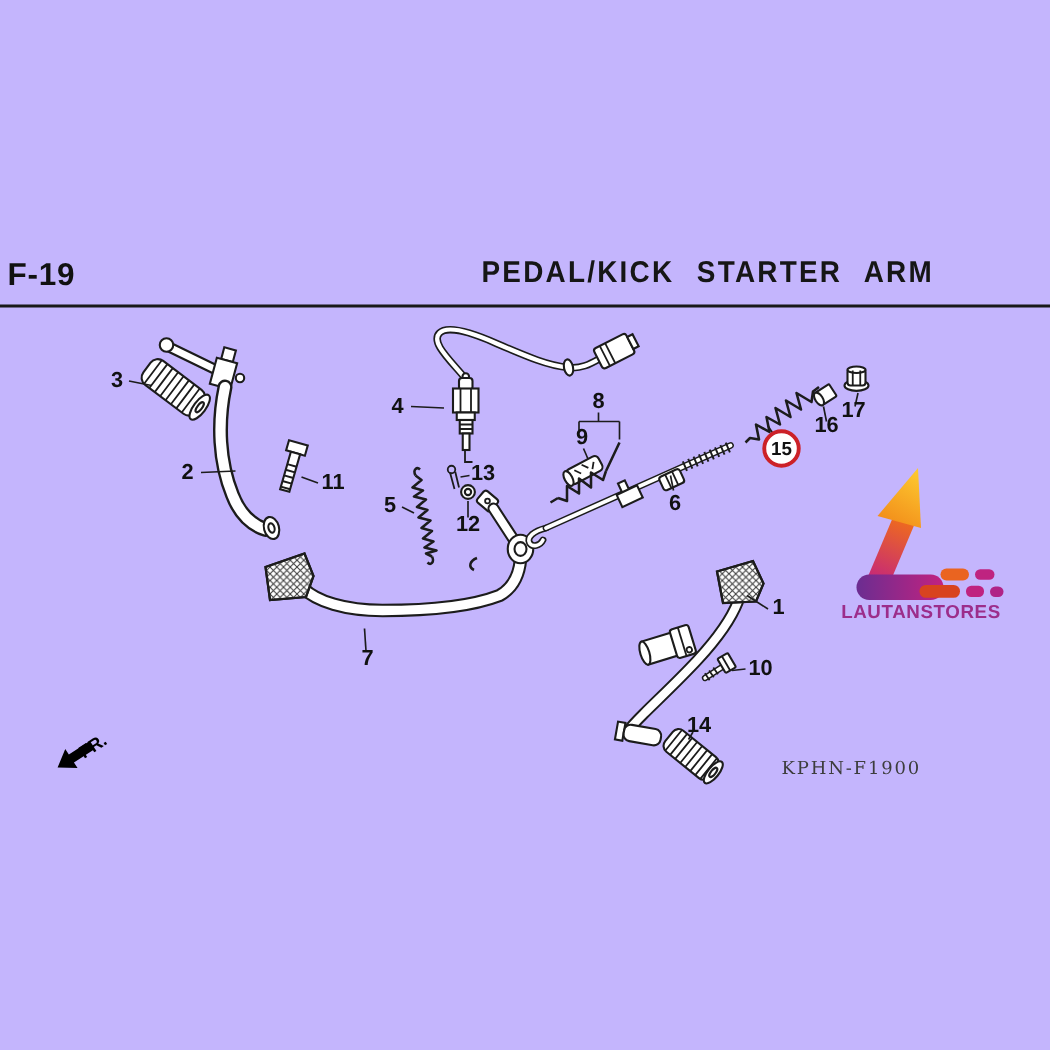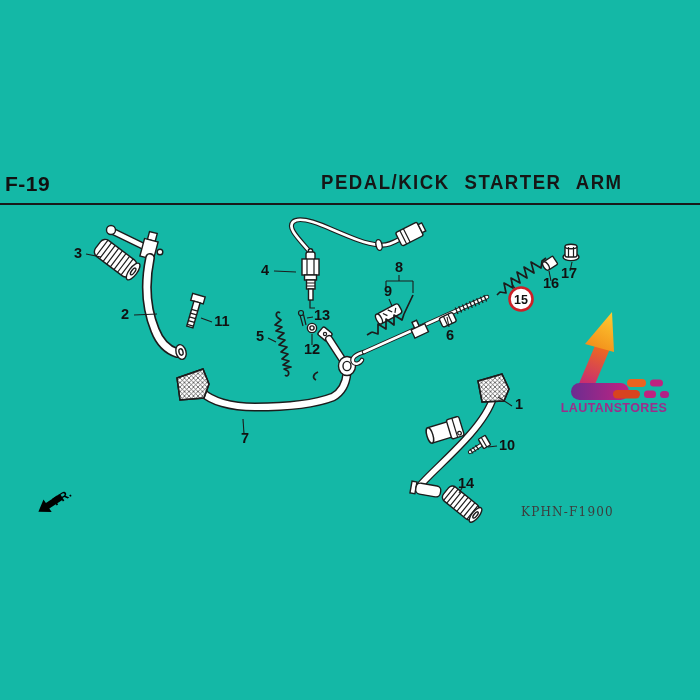--- a/index.html
+++ b/index.html
@@ -1,16 +1,16 @@
 <!DOCTYPE html>
 <html><head>
 <meta charset="utf-8">
 <style>
   html,body{margin:0;padding:0;background:#fff;}
-  .page{position:relative;width:700px;height:700px;background:#14b8a6;overflow:hidden;
+  .page{position:relative;width:700px;height:700px;background:#c4b5fd;overflow:hidden;
         font-family:"Liberation Sans",sans-serif;}
   .page-code{position:absolute;left:5px;top:172px;font-size:21px;font-weight:700;color:#111;
              letter-spacing:0.5px;}
   .page-title{position:absolute;left:321px;top:171px;font-size:20px;font-weight:700;color:#161616;
               letter-spacing:1.6px;word-spacing:9px;transform:scaleX(0.93);transform-origin:left top;
               white-space:nowrap;}
   .header-rule{position:absolute;left:0;top:203px;width:700px;height:2px;background:#191919;}
   svg{position:absolute;left:0;top:0;}
   .part{stroke:#1c1c1c;fill:#fff;stroke-width:1.4;}
   .thin{stroke:#1c1c1c;fill:none;stroke-width:1.2;}

